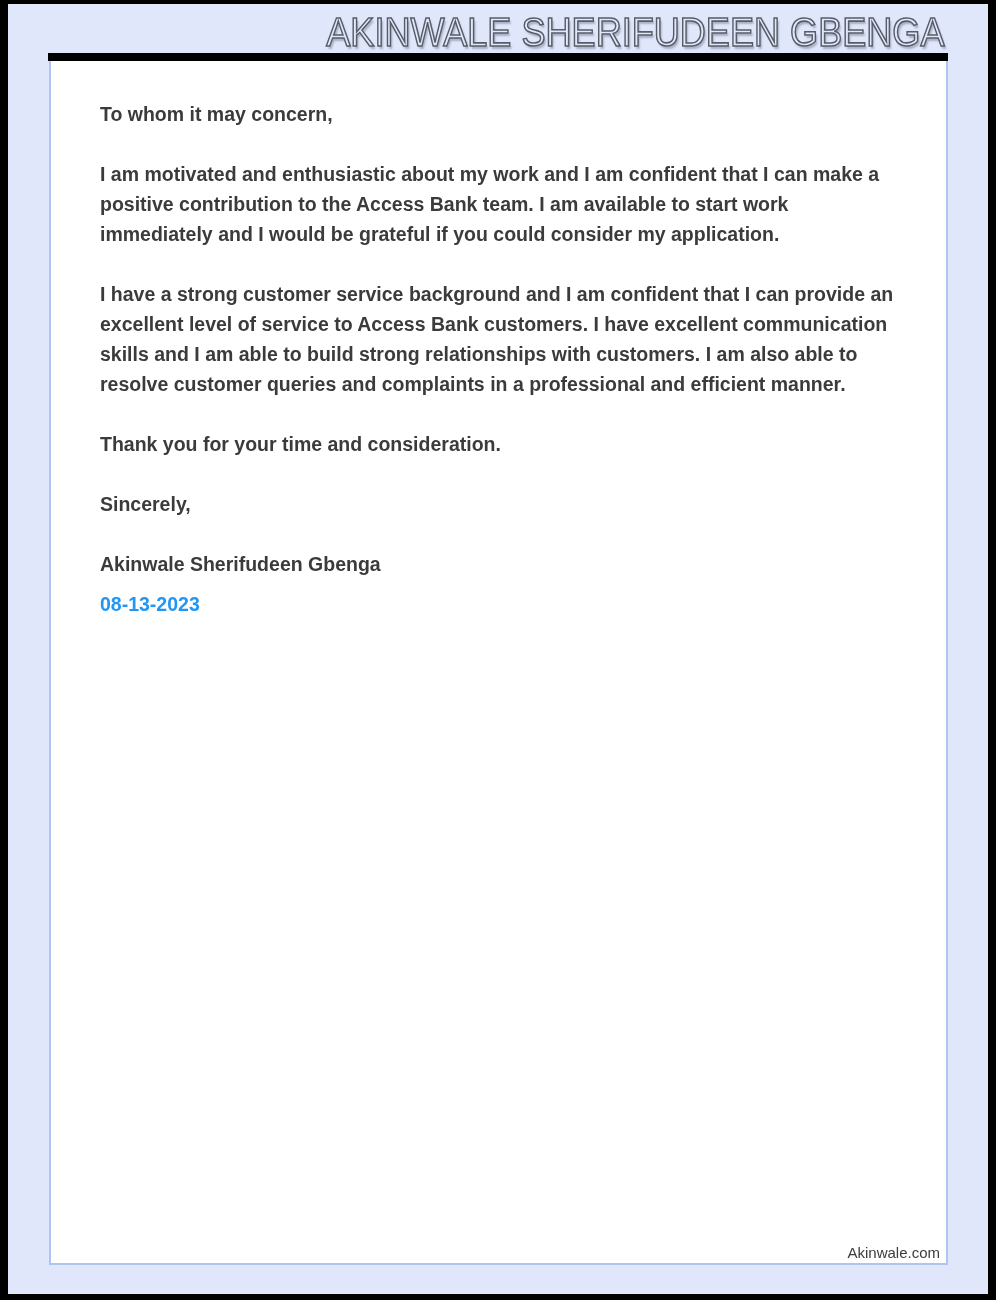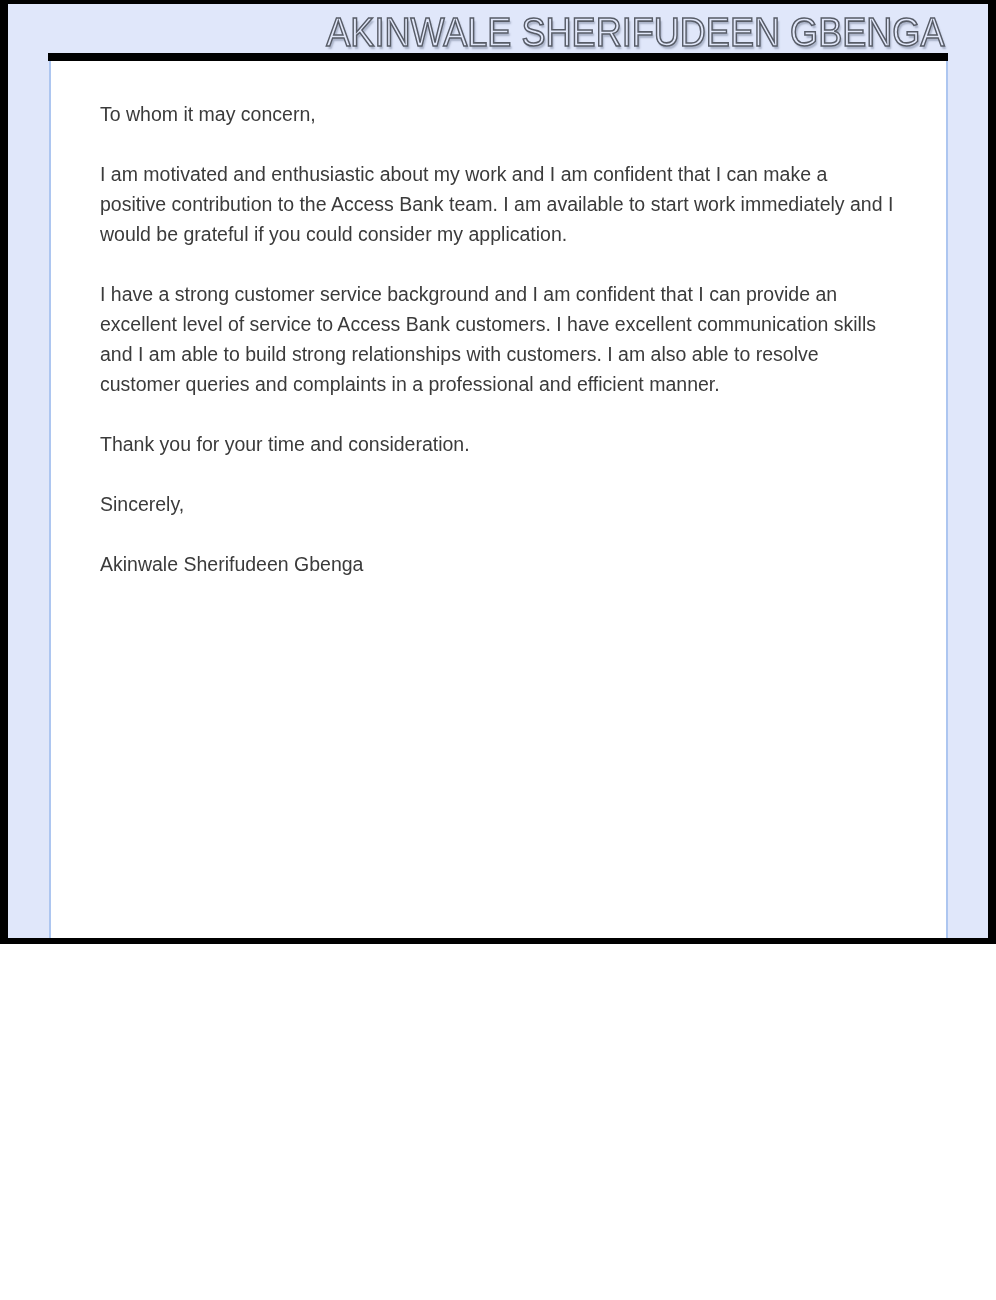--- a/index.html
+++ b/index.html
@@ -5,21 +5,21 @@
   * { box-sizing: border-box; margin: 0; padding: 0; }
 
   html, body {
     width: 996px;
     height: 1300px;
     font-family: "Liberation Sans", "DejaVu Sans", sans-serif;
   }
 
   .page {
     width: 996px;
-    height: 944px;
+    height: 1300px;
     background: #e0e7fa;
     border-style: solid;
     border-color: #000;
     border-width: 4px 8px 6px 8px;
     position: relative;
     overflow: hidden;
   }
 
   
   .header {
@@ -58,20 +58,21 @@
     border: 2px solid #adc6f0;
     border-top: none;
     position: relative;
   }
 
   .sheet-content {
     padding: 38px 50px 0 49px;
     color: #3b3b3b;
     font-size: 19.5px;
     line-height: 30px;
+    font-weight: bold;
   }
 
   .sheet-content p { margin-top: 30px; }
   .sheet-content p.salutation { margin-top: 0; }
 
   .date-line {
     margin-top: 10px !important;
     color: #2196f3;
     cursor: pointer;
   }
@@ -105,19 +106,20 @@
       <p>I am motivated and enthusiastic about my work and I am confident that I can make a positive contribution to the Access Bank team. I am available to start work immediately and I would be grateful if you could consider my application.</p>
 
       <p>I have a strong customer service background and I am confident that I can provide an excellent level of service to Access Bank customers. I have excellent communication skills and I am able to build strong relationships with customers. I am also able to resolve customer queries and complaints in a professional and efficient manner.</p>
 
       <p>Thank you for your time and consideration.</p>
 
       <p>Sincerely,</p>
 
       <p>Akinwale Sherifudeen Gbenga</p>
 
+      <p class="date-line">08-13-2023</p>
 
     </div>
 
     <div class="footer-brand">Akinwale.com</div>
   </div>
 
 </div>
 
 </body></html>

